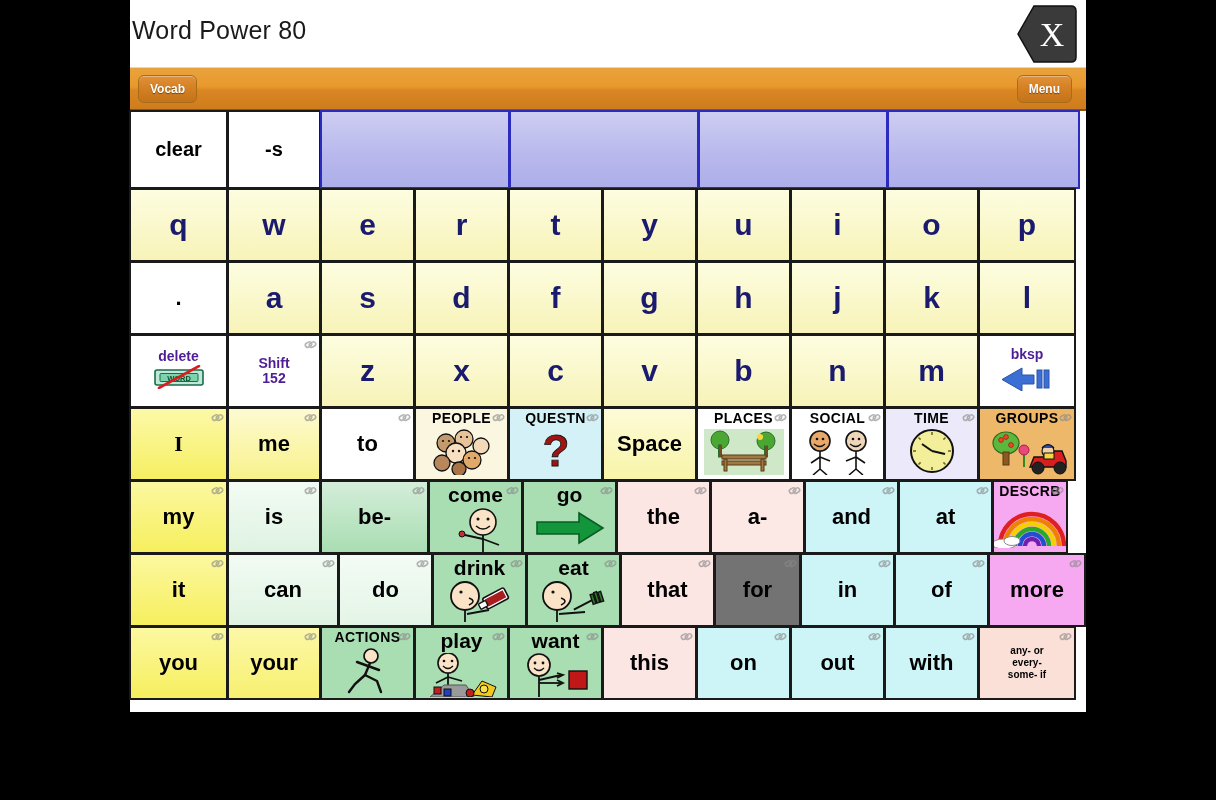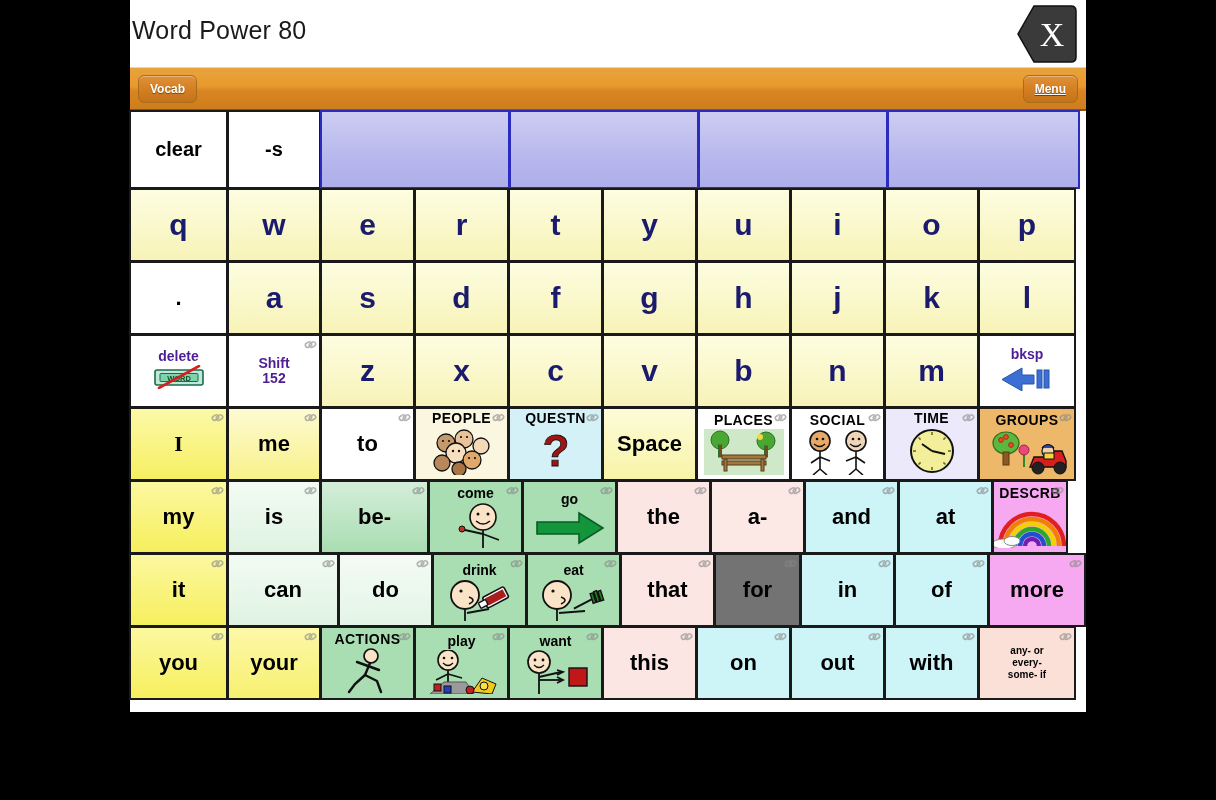--- a/index.html
+++ b/index.html
@@ -63,21 +63,21 @@
     border: 1px solid #a9worth;
     border: 1px solid #a96c17;
     box-shadow: inset 0 1px 0 rgba(255,255,255,.35);
     color: #ffffff;
     font-size: 12px;
     font-weight: bold;
     text-shadow: 0 1px 1px rgba(0,0,0,.45);
     cursor: pointer;
   }
   .tb-vocab { left: 8px; }
-  .tb-menu  { right: 8px; text-decoration: underline; }
+  .tb-menu  { right: 14px; }
 
   
   .grid {
     background: #ffffff;
     padding: 0 0 0 0;
   }
   .row { display: flex; }
 
   .cell {
     position: relative;
@@ -113,22 +113,22 @@
     font-size: 30px;
     color: #1a1a6e;
   }
   .key-yellow { background: linear-gradient(to bottom, #fdfde0 0%, #f7f3b8 100%); }
   .key-white  { background: #ffffff; }
   .key-fn .label { font-size: 14px; color: #4c1d95; }
 
   
   .row-word .cell { height: 74px; }
   .row-word .label { font-size: 22px; }
-  .cell.has-pic { justify-content: flex-end; padding-top: 2px; }
-  .cell.has-pic .label { font-size: 14px; }
+  .cell.has-pic { justify-content: space-between; padding-top: 2px; }
+  .cell.has-pic .label { font-size: 21px; }
   .cell.has-pic.cap .label { font-size: 14px; letter-spacing: .4px; }
   .pic { display: block; margin-top: 1px; }
 
   .tiny3 .label { font-size: 10px; line-height: 1.18; }
 
   
   .linkicon {
     position: absolute;
     top: 1px;
     right: 1px;

